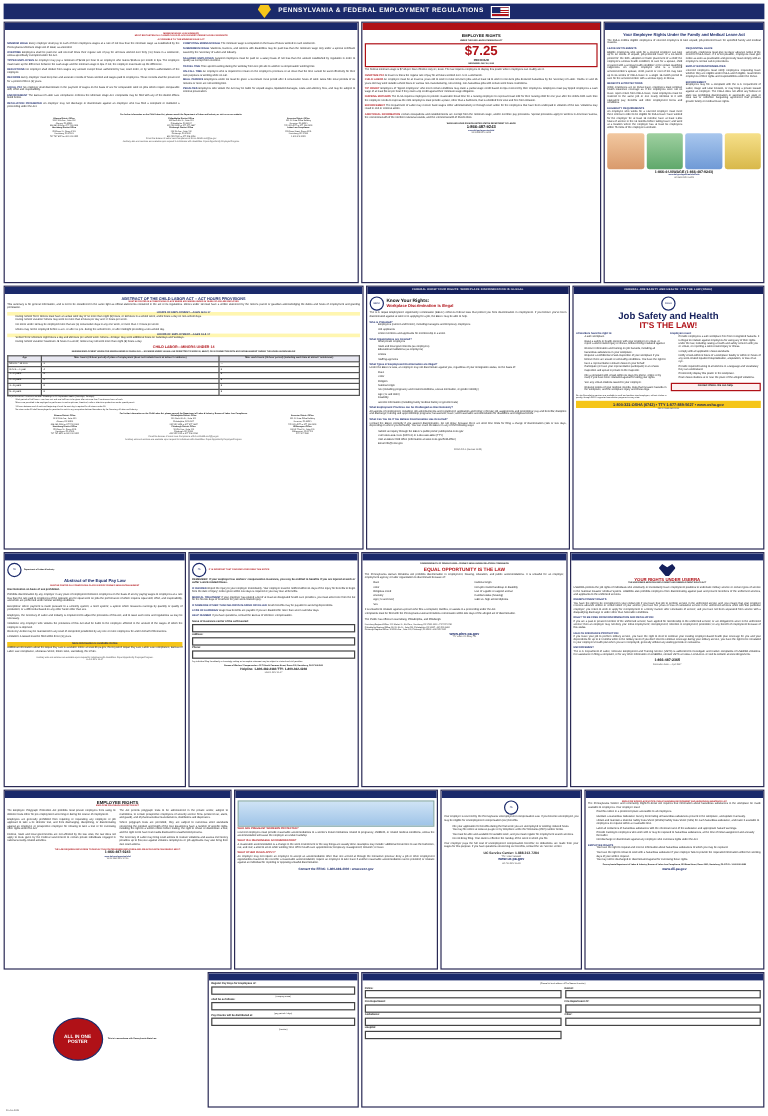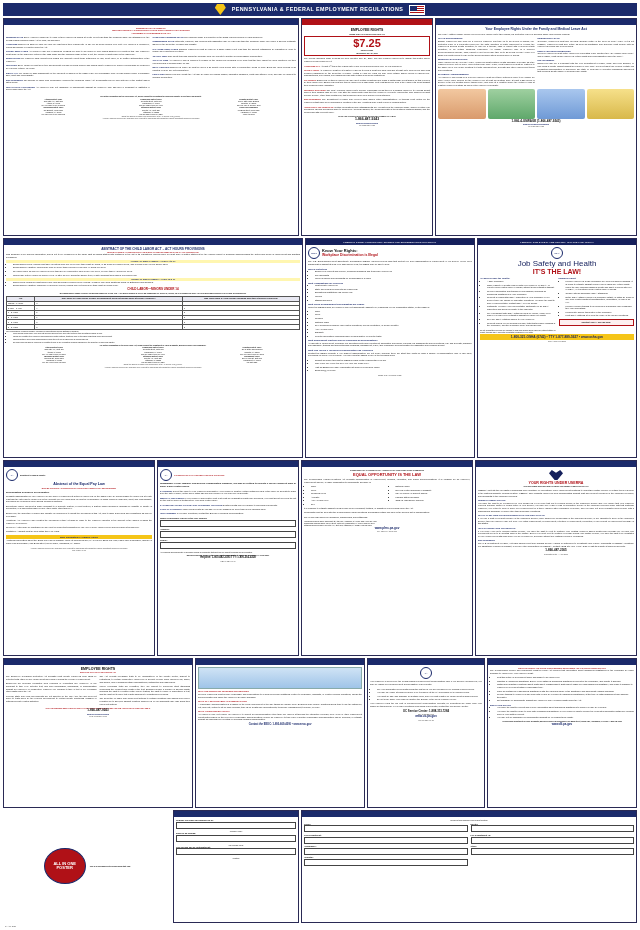--- a/index.html
+++ b/index.html
@@ -43,34 +43,34 @@
   .topbar .t { font-weight:bold; font-size:5.4px; letter-spacing:.4px; }
   .flag { width:16px; height:10px; background:
      repeating-linear-gradient(to bottom,#b01117 0 1px,#fff 1px 2px);
      border:0.4px solid #fff; position:relative; }
   .flag:before{content:"";position:absolute;left:0;top:0;width:7px;height:5px;background:#1b2a6b;}
   .keystone{width:11px;height:11px;background:#f5c518;clip-path:polygon(20% 0,80% 0,100% 35%,50% 100%,0 35%);}
 
   
   .r1 { display:flex; gap:2px; height:218px; }
   .r1 .p1 { width:296px; }
-  .r1 .p2 { width:132px; }
+  .r1 .p2 { width:200px; }
   .r1 .p3 { flex:1; }
 
   .bigwage { background:#fff; border:0.6px solid #b01117; margin:1px 0; text-align:center; padding:1px; }
   .bigwage .amt { font-size:11px; font-weight:bold; color:#b01117; line-height:1; }
   .bigwage .lbl { font-size:2.4px; font-weight:bold; }
 
   
   .r2 { display:flex; gap:2px; height:220px; }
   .r2 .p1 { width:300px; }
   .r2 .p2 { width:170px; }
   .r2 .p3 { flex:1; }
 
-  .osha-ttl { font-size:8px; font-weight:normal; color:#15205c; text-align:center; line-height:1; }
+  .osha-ttl { font-size:8px; font-weight:bold; color:#15205c; text-align:center; line-height:1; }
   .osha-ttl2 { font-size:7px; font-weight:bold; color:#b01117; text-align:center; line-height:1; }
 
   
   .r3 { display:flex; gap:2px; height:196px; }
   .r3 .p1 { width:152px; }
   .r3 .p2 { width:142px; }
   .r3 .p3 { width:172px; }
   .r3 .p4 { flex:1; }
 
   

